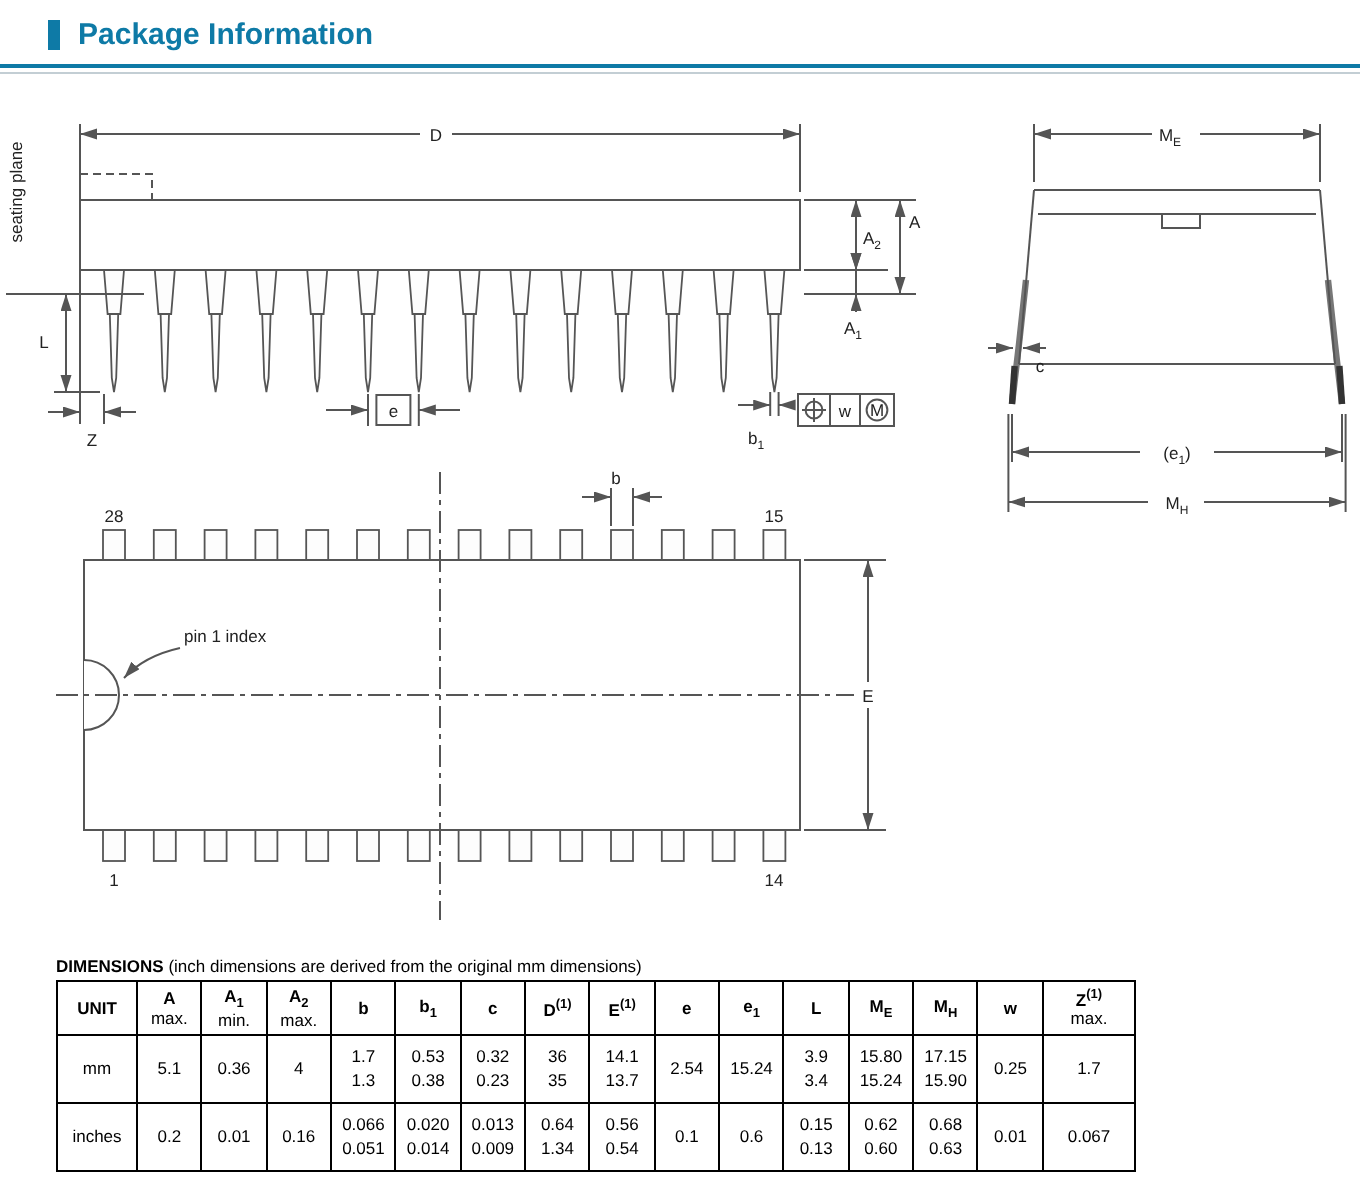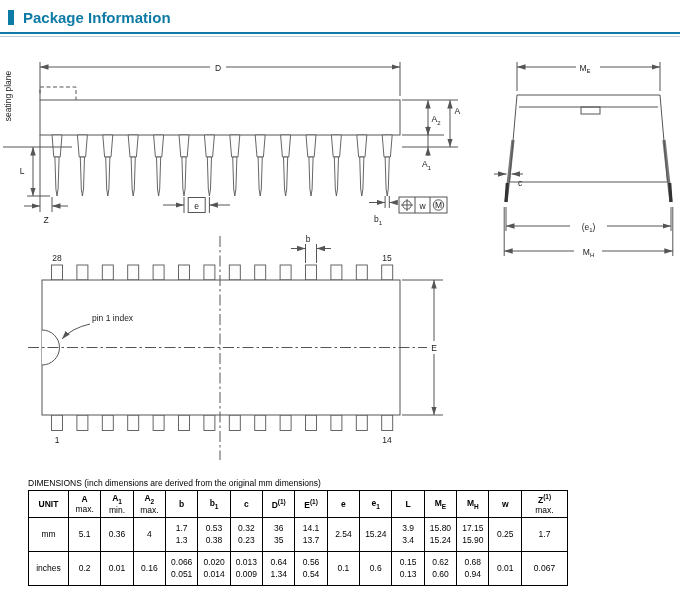--- a/index.html
+++ b/index.html
@@ -1,35 +1,35 @@
 <!DOCTYPE html>
 <html><head>
 <meta charset="utf-8">
 <style>
   html,body { margin:0; padding:0; }
   body {
     width:680px; height:593px; background:#fff; overflow:hidden; position:relative;
     font-family:"Liberation Sans", sans-serif; color:#000;
   }
-  .header { display:flex; align-items:center; gap:9px; padding:9px 10px 0 8px; }
+  .header { display:flex; align-items:center; gap:9px; padding:9px 10px 0 24px; }
   .bullet { width:6px; height:15px; background:#0e7aa6; }
   .title { font-size:15px; font-weight:bold; color:#0e7aa6; margin:0; }
   .rule-accent { height:2px; background:#0e7aa6; margin-top:6px; }
   .rule-gray { height:1px; background:#c3ced4; margin-top:2px; }
 
   .drawings { position:absolute; top:50px; left:0; }
   .drawings text { font-size:8.5px; fill:#222; }
   .ln { stroke:#555; stroke-width:1; fill:none; }
   .box { stroke:#555; stroke-width:1; fill:#fff; }
   .pin { stroke:#555; stroke-width:0.9; fill:#fdfdfd; }
   .dash { stroke-dasharray:4 2.5; }
   .cl { stroke-dasharray:11 3 2.5 3; }
 
   .caption { position:absolute; top:478px; left:28px; font-size:8.5px; }
-  .caption b { font-weight:normal; }
+  .caption b { font-weight:bold; }
   table.dims {
     position:absolute; top:490px; left:28px; width:540px;
     border-collapse:collapse; table-layout:fixed; font-size:8.5px;
   }
   table.dims th, table.dims td {
     border:1px solid #000; text-align:center; vertical-align:middle; padding:1px 0;
   }
   table.dims th { font-weight:bold; height:24px; }
   table.dims td { height:31px; white-space:pre-line; line-height:1.35; }
   table.dims sub { font-size:6.5px; }
@@ -326,18 +326,18 @@
 1.34</td>
     <td>0.56
 0.54</td>
     <td>0.1</td>
     <td>0.6</td>
     <td>0.15
 0.13</td>
     <td>0.62
 0.60</td>
     <td>0.68
-0.94</td>
+0.63</td>
     <td>0.01</td>
     <td>0.067</td>
   </tr>
 </tbody>
   </table>
 
 </body></html>

